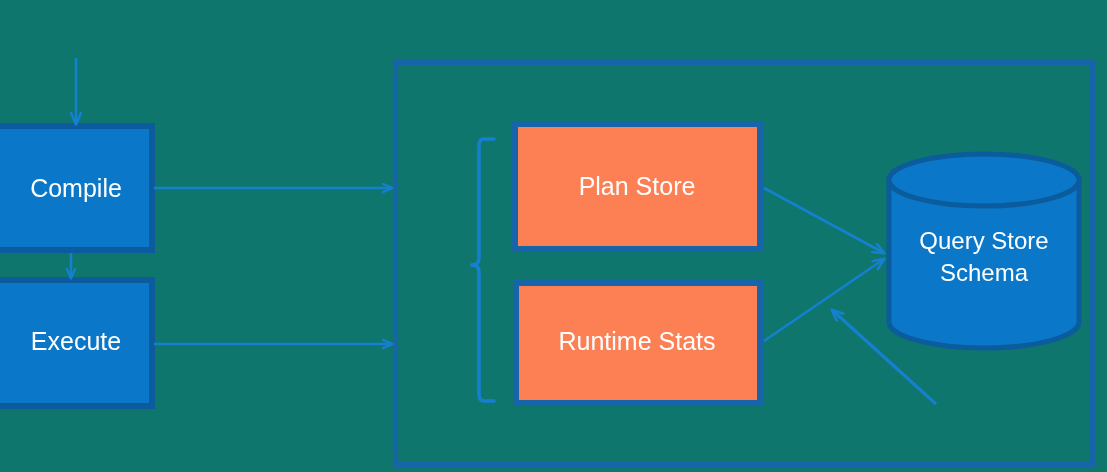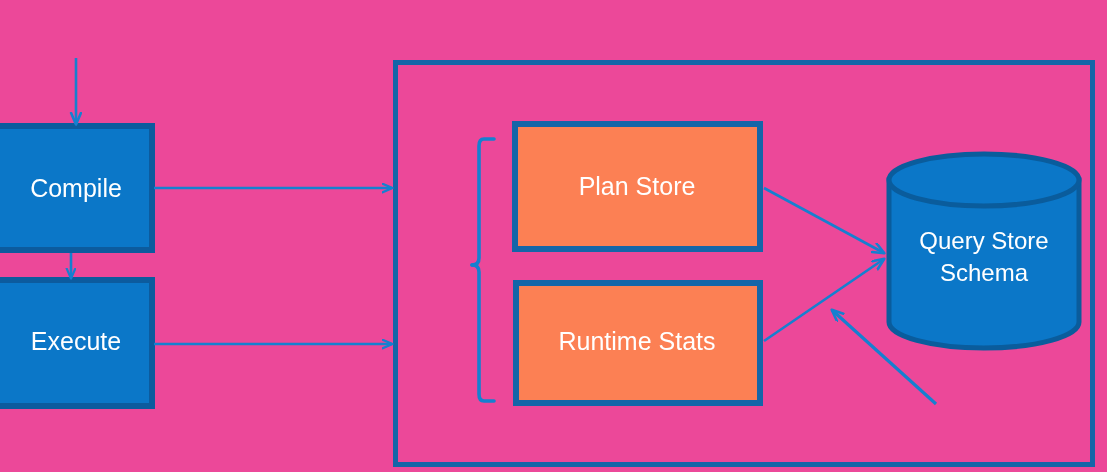--- a/index.html
+++ b/index.html
@@ -4,21 +4,21 @@
 <style>
   html, body {
     margin: 0;
     padding: 0;
     background: #000000;
   }
   #canvas {
     position: relative;
     width: 1107px;
     height: 472px;
-    background: #ec4899;
+    background: #0f766e;
     overflow: hidden;
     font-family: "Liberation Sans", sans-serif;
   }
   #diagram-svg {
     position: absolute;
     left: 0;
     top: 0;
     width: 1107px;
     height: 472px;
   }

